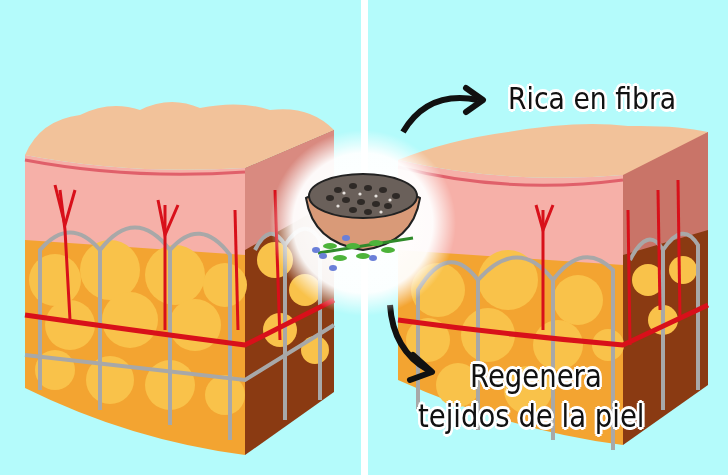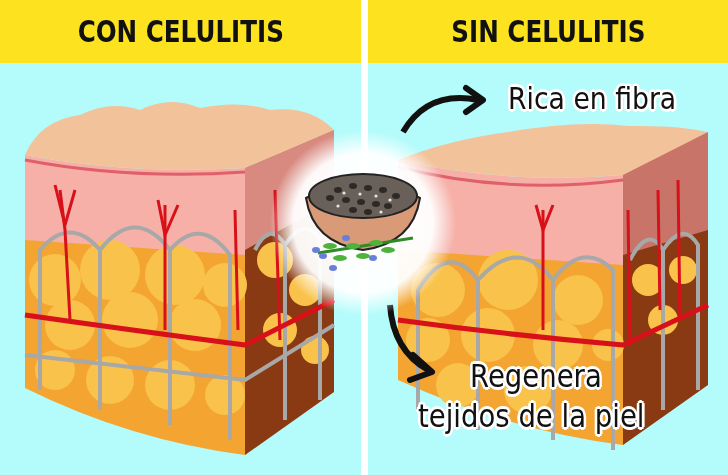--- a/index.html
+++ b/index.html
@@ -81,23 +81,20 @@
     <g stroke="#d8101a" stroke-width="3" fill="none">
       <path d="M60 190 L65 230 L70 320"></path>
         <path d="M55 185 L65 225 L75 190"></path>
       <path d="M165 205 L165 240 L165 330"></path>
         <path d="M158 200 L165 235 L178 205"></path>
       <path d="M235 210 L238 330"></path>
         <path d="M275 190 L280 340"></path>
       <path d="M25 315 Q130 330 245 345 L334 300" stroke-width="5"></path>
     </g>
   </svg>
-  <div class="header">
-    <span class="header-text">CON CELULITIS</span>
-  </div>
 </div>
 
 <div class="divider"></div>
 
 <div class="panel right">
   <svg class="illus" width="360" height="475" viewBox="0 0 360 475">
 
     <path d="M255 170 L340 132 L340 385 L255 445 Z" fill="#8a3a12"></path>
     <path d="M255 170 L340 132 L340 230 L255 255 Z" fill="#c97468"></path>
 
@@ -136,23 +133,20 @@
         <path d="M310 180 L312 320"></path>
         <path d="M290 190 L292 310"></path>
       <path d="M30 320 Q140 335 255 345 L340 305" stroke-width="5"></path>
     </g>
 
     <path d="M35 132 Q60 90 110 100" stroke="#111" stroke-width="6" fill="none"></path>
     <path d="M98 88 L115 100 L98 112" stroke="#111" stroke-width="6" fill="none" stroke-linecap="round" stroke-linejoin="round"></path>
     <path d="M22 305 Q25 350 60 370" stroke="#111" stroke-width="6" fill="none"></path>
     <path d="M45 355 L64 372 L42 380" stroke="#111" stroke-width="6" fill="none" stroke-linecap="round" stroke-linejoin="round"></path>
   </svg>
-  <div class="header">
-    <span class="header-text">SIN CELULITIS</span>
-  </div>
 </div>
 
 <svg style="position:absolute;left:268px;top:128px" width="190" height="190" viewBox="0 0 190 190">
   <defs>
     <radialGradient id="glow" cx="50%" cy="50%" r="50%">
       <stop offset="0%" stop-color="#ffffff" stop-opacity="1"></stop>
       <stop offset="75%" stop-color="#ffffff" stop-opacity="0.95"></stop>
       <stop offset="100%" stop-color="#ffffff" stop-opacity="0"></stop>
     </radialGradient>
   </defs>

